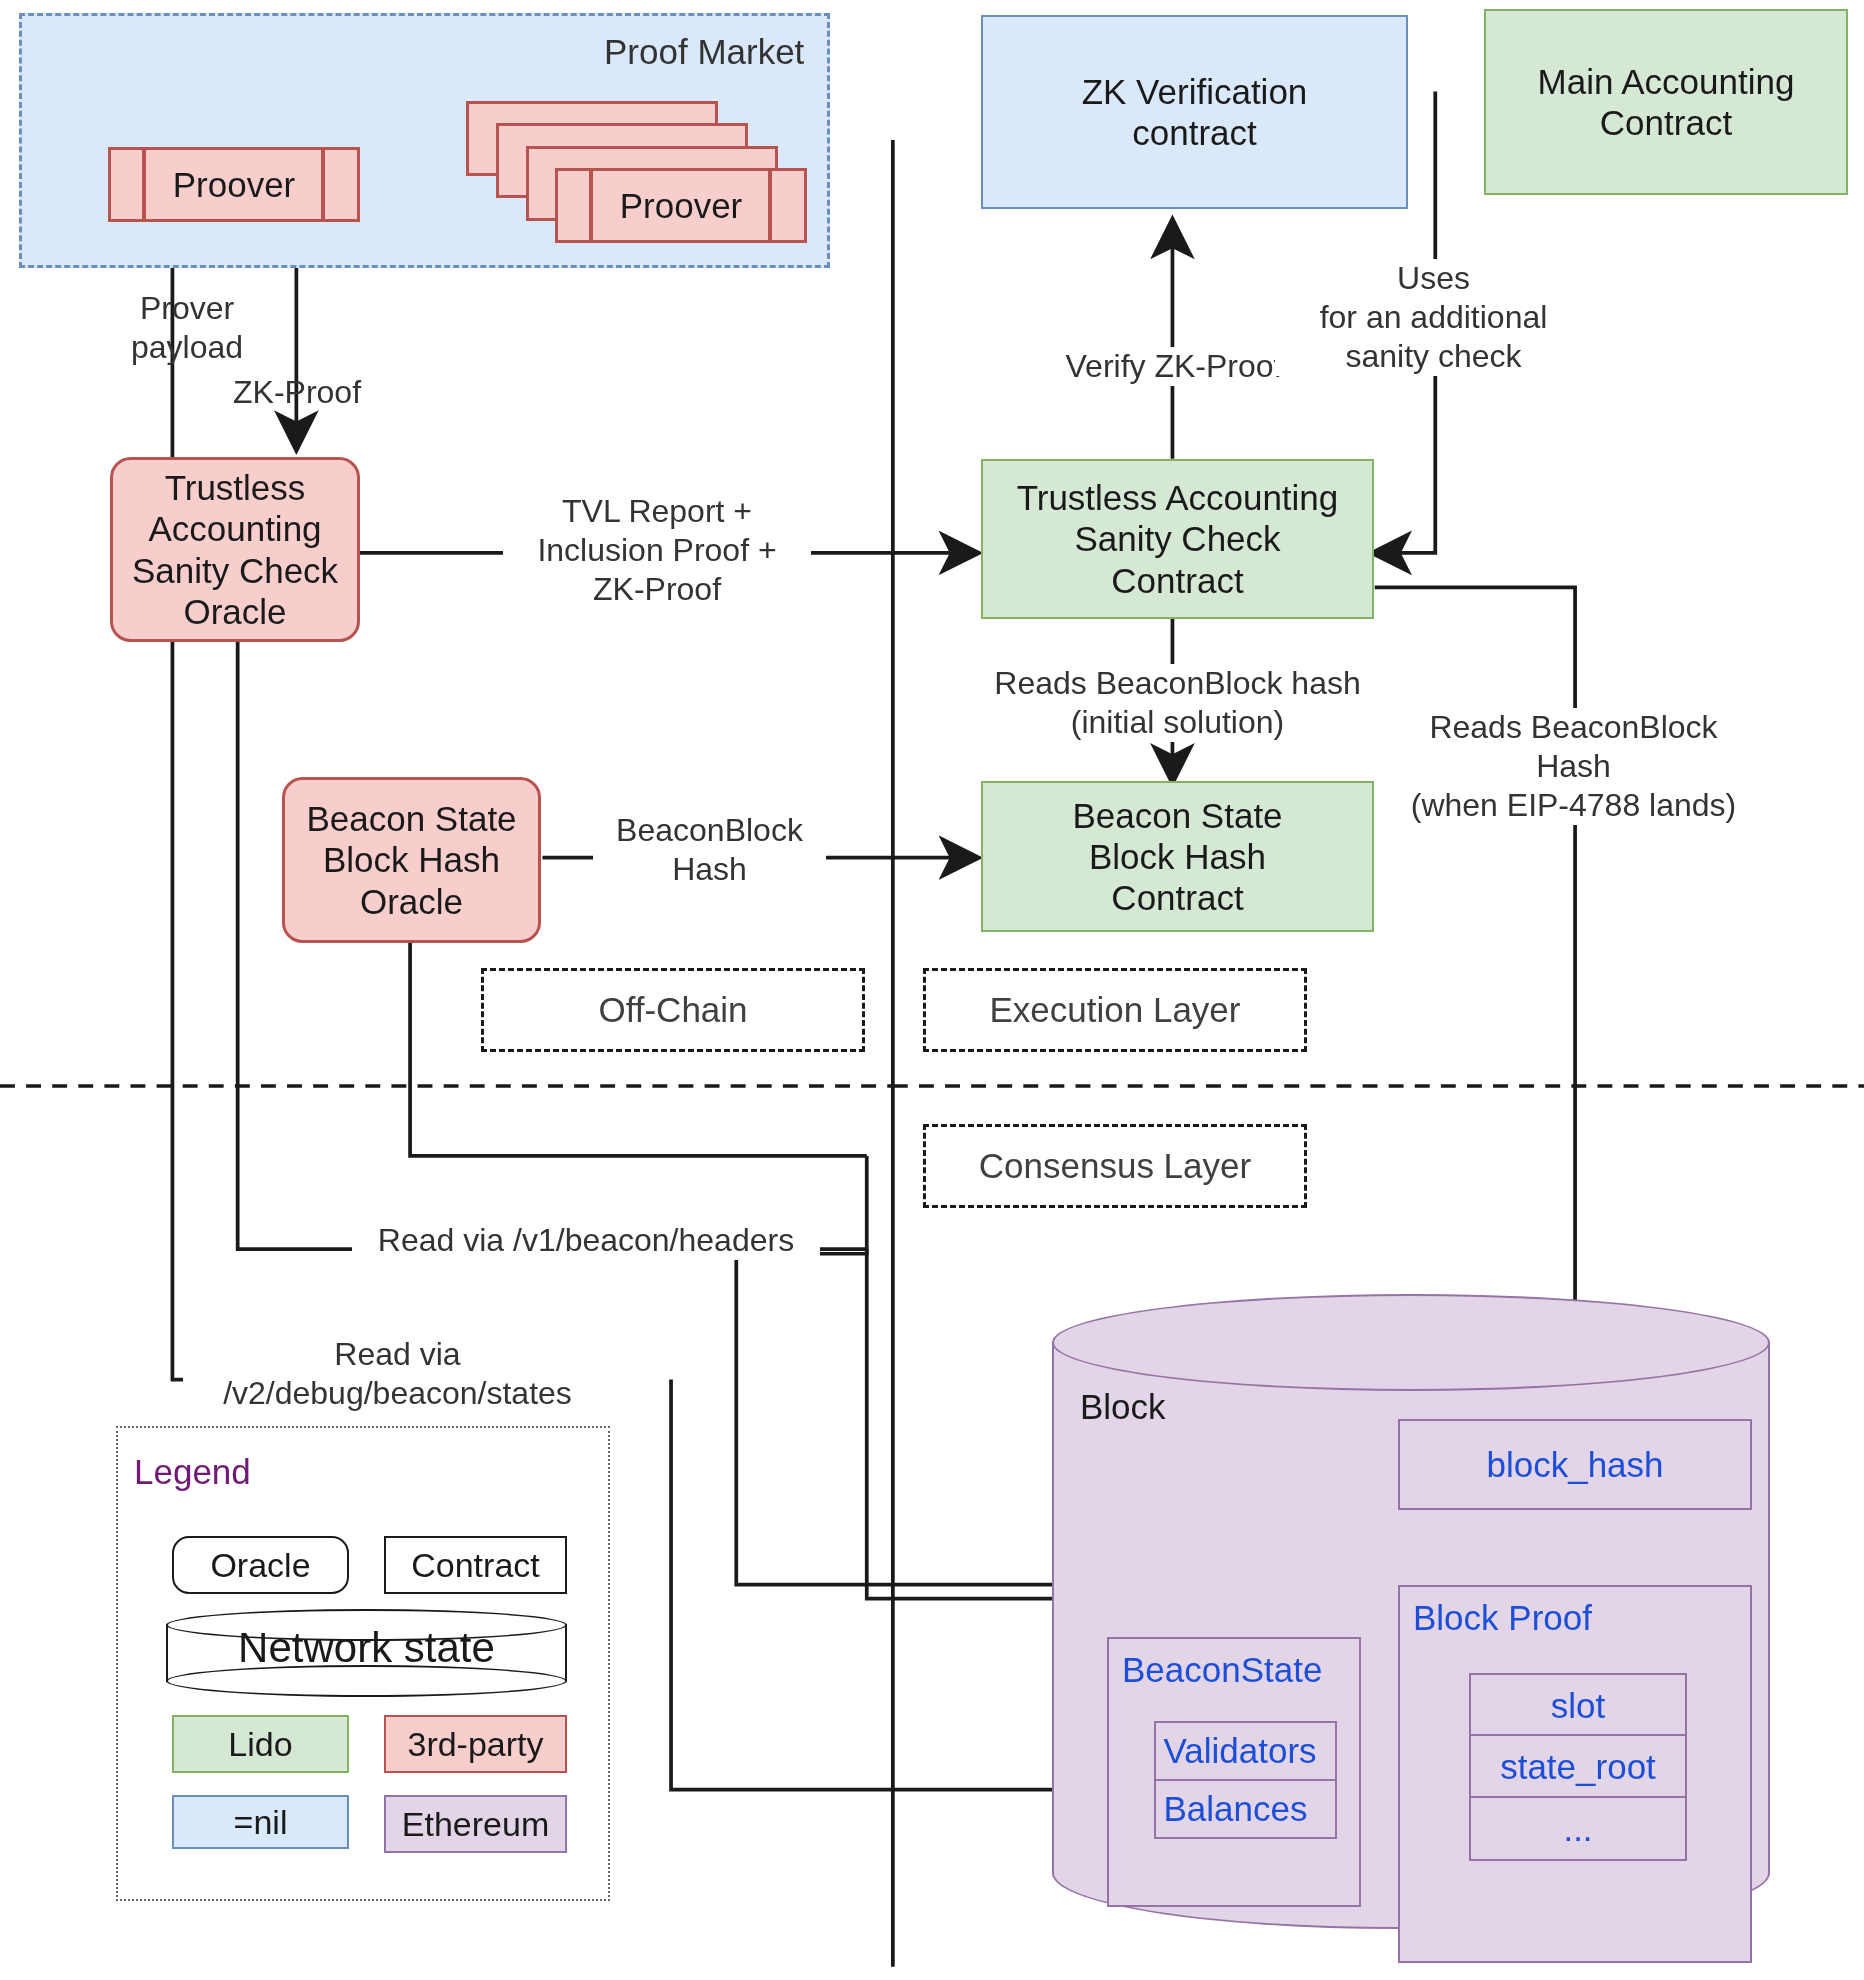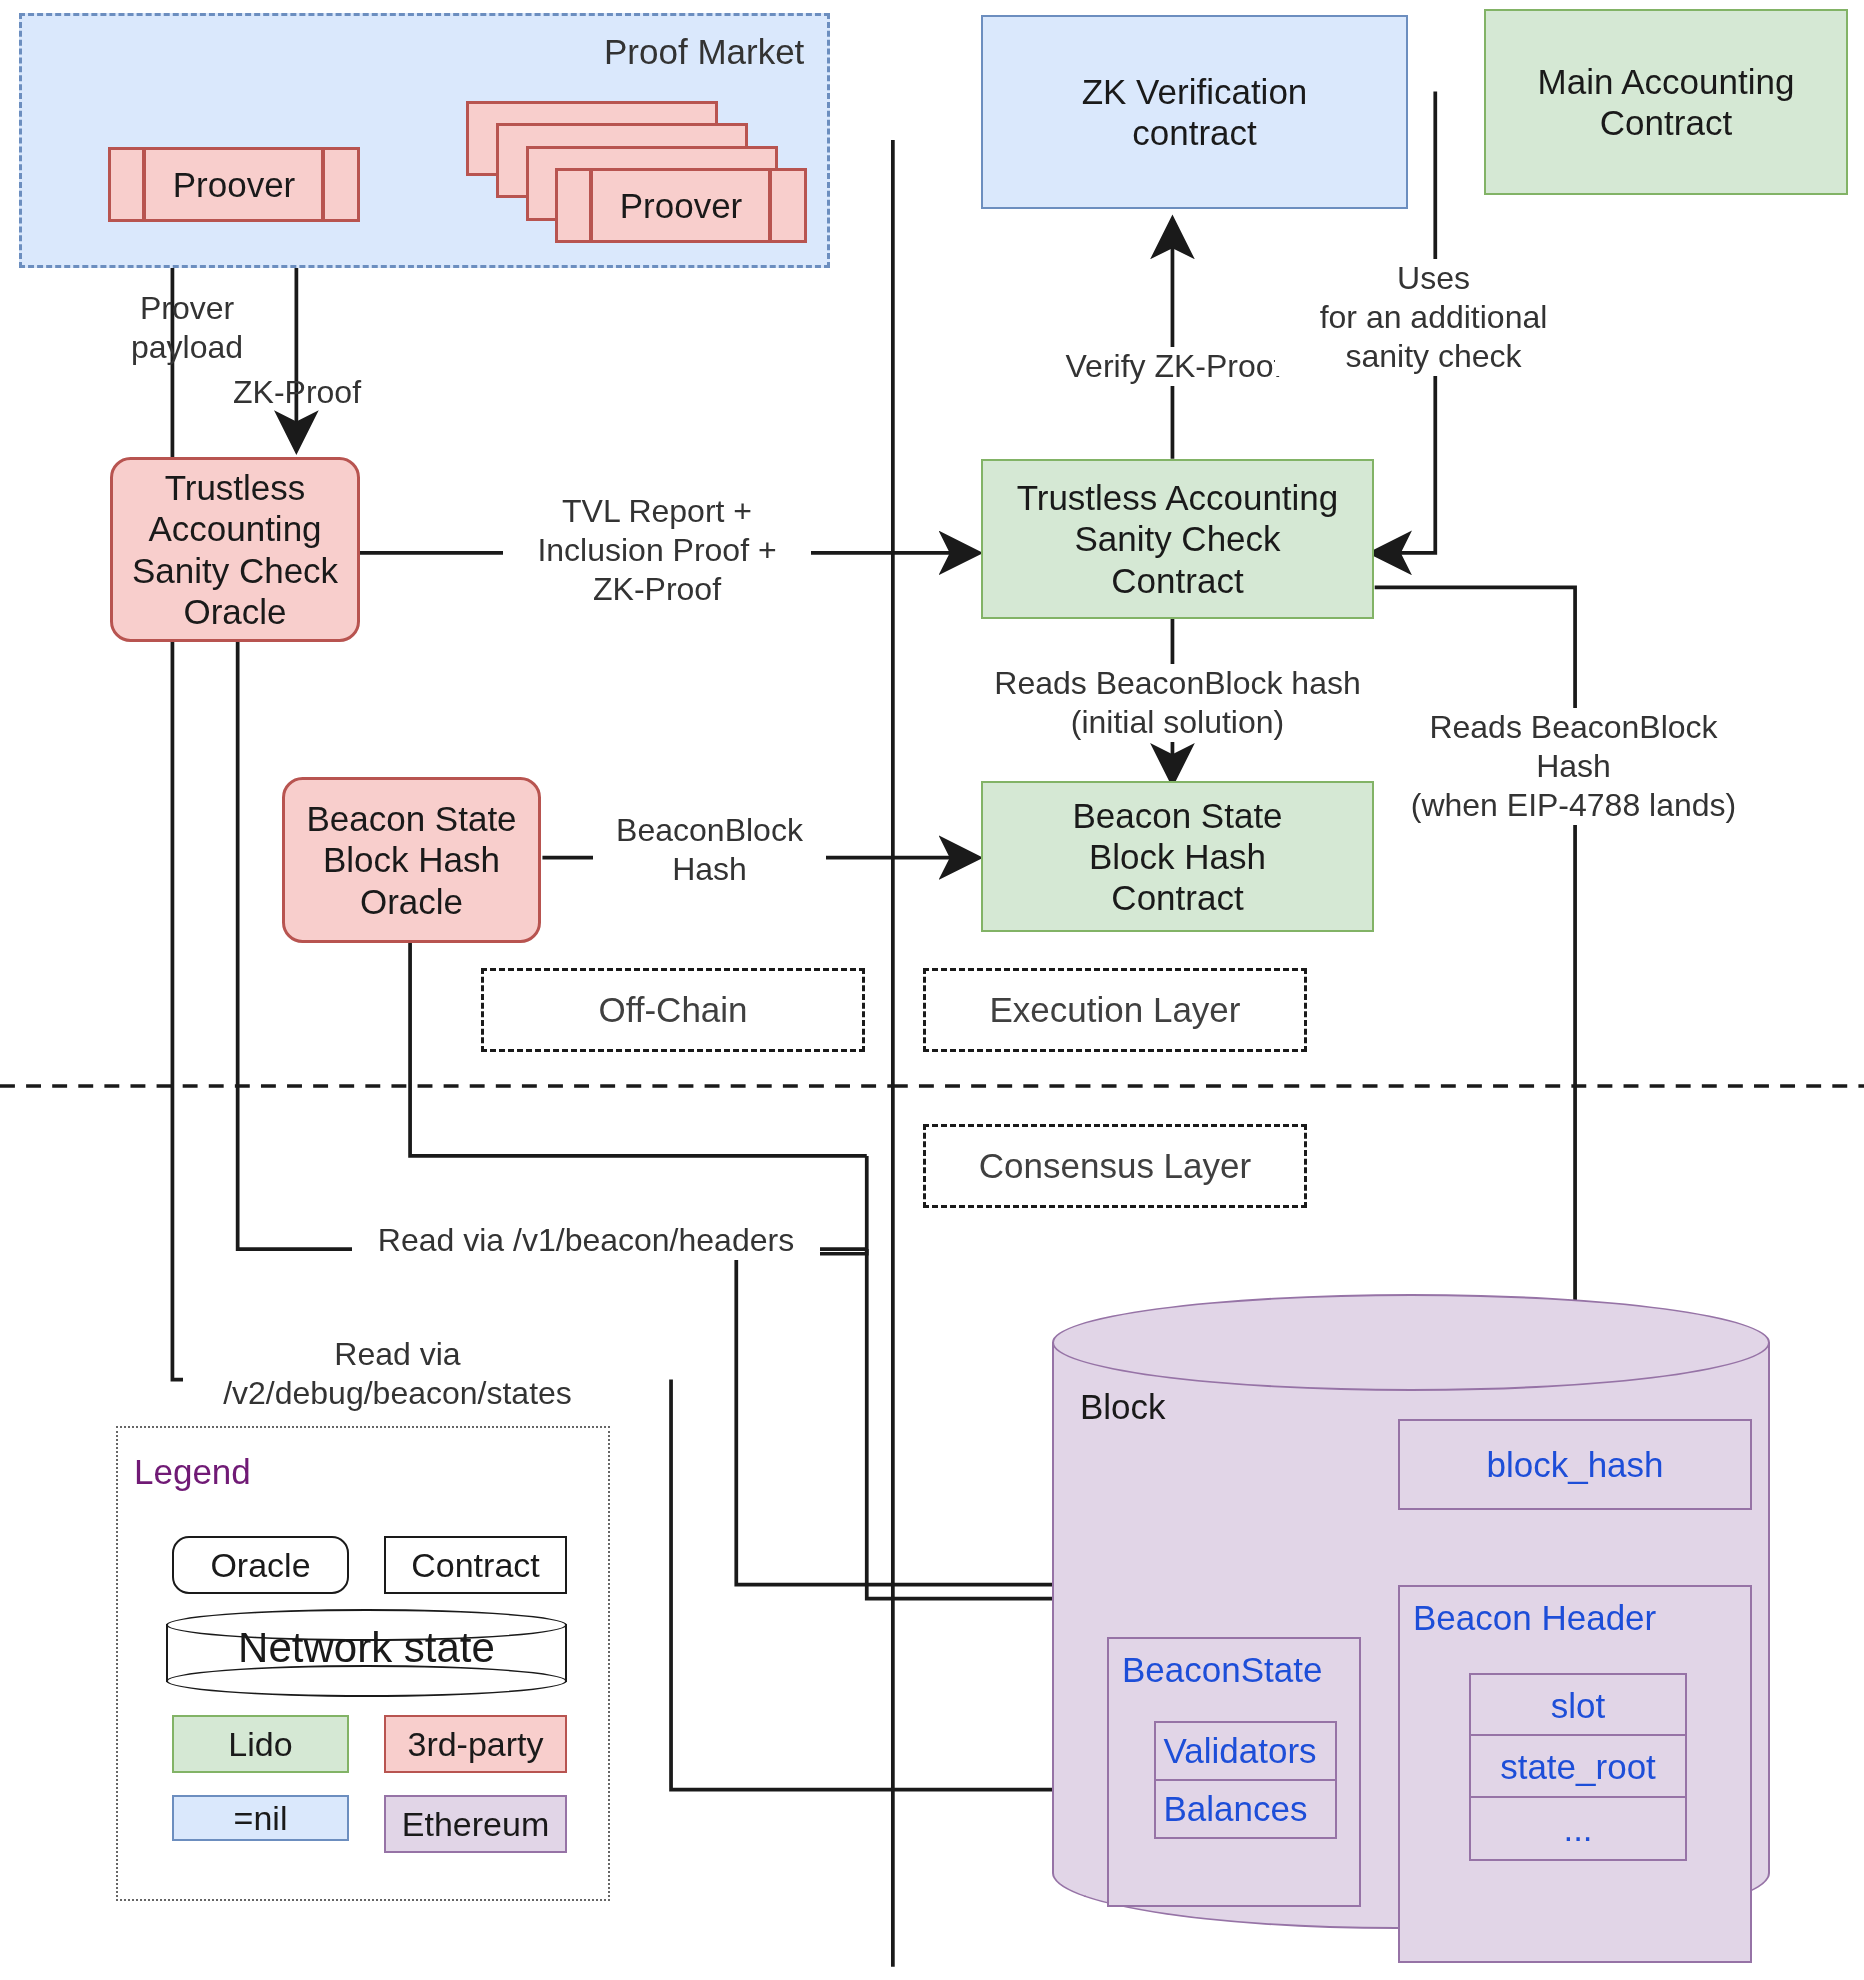--- a/index.html
+++ b/index.html
@@ -216,39 +216,39 @@
       <span>Network state</span>
     </div>
   </div>
 
   <div class="node lg-green" style="left:172px;top:1715px;width:177px;height:58px;">
     <span>Lido</span>
   </div>
   <div class="node lg-red" style="left:384px;top:1715px;width:183px;height:58px;">
     <span>3rd-party</span>
   </div>
-  <div class="node lg-blue" style="left:172px;top:1795px;width:177px;height:46px;">
+  <div class="node lg-blue" style="left:172px;top:1795px;width:177px;height:54px;">
     <span>=nil</span>
   </div>
   <div class="node lg-purple" style="left:384px;top:1795px;width:183px;height:58px;">
     <span>Ethereum</span>
   </div>
 
   <div style="position:absolute;left:1052px;top:1294px;width:718px;height:677px;">
     <div class="cyl-body" style="left:0;top:48px;width:718px;height:587px;box-sizing:border-box;"></div>
     <div class="cyl-top" style="left:0;top:0;width:718px;height:97px;box-sizing:border-box;"></div>
   </div>
   <div class="corner-label" style="left:1080px;top:1387px;">Block</div>
 
   <div class="purplebox" style="left:1398px;top:1419px;width:354px;height:91px;">
     <span>block_hash</span>
   </div>
 
   <div class="purplebox" style="left:1398px;top:1585px;width:354px;height:378px;display:block;">
-    <div style="position:absolute;left:13px;top:11.2px;font-size:35px;">Beacon Header</div>
+    <div style="position:absolute;left:13px;top:11.2px;font-size:35px;">Block Proof</div>
     <div class="purplebox" style="left:69px;top:86px;width:218px;height:65px;">
       <span>slot</span>
     </div>
     <div class="purplebox" style="left:69px;top:147px;width:218px;height:65px;">
       <span>state_root</span>
     </div>
     <div class="purplebox" style="left:69px;top:209px;width:218px;height:65px;">
       <span>...</span>
     </div>
   </div>

